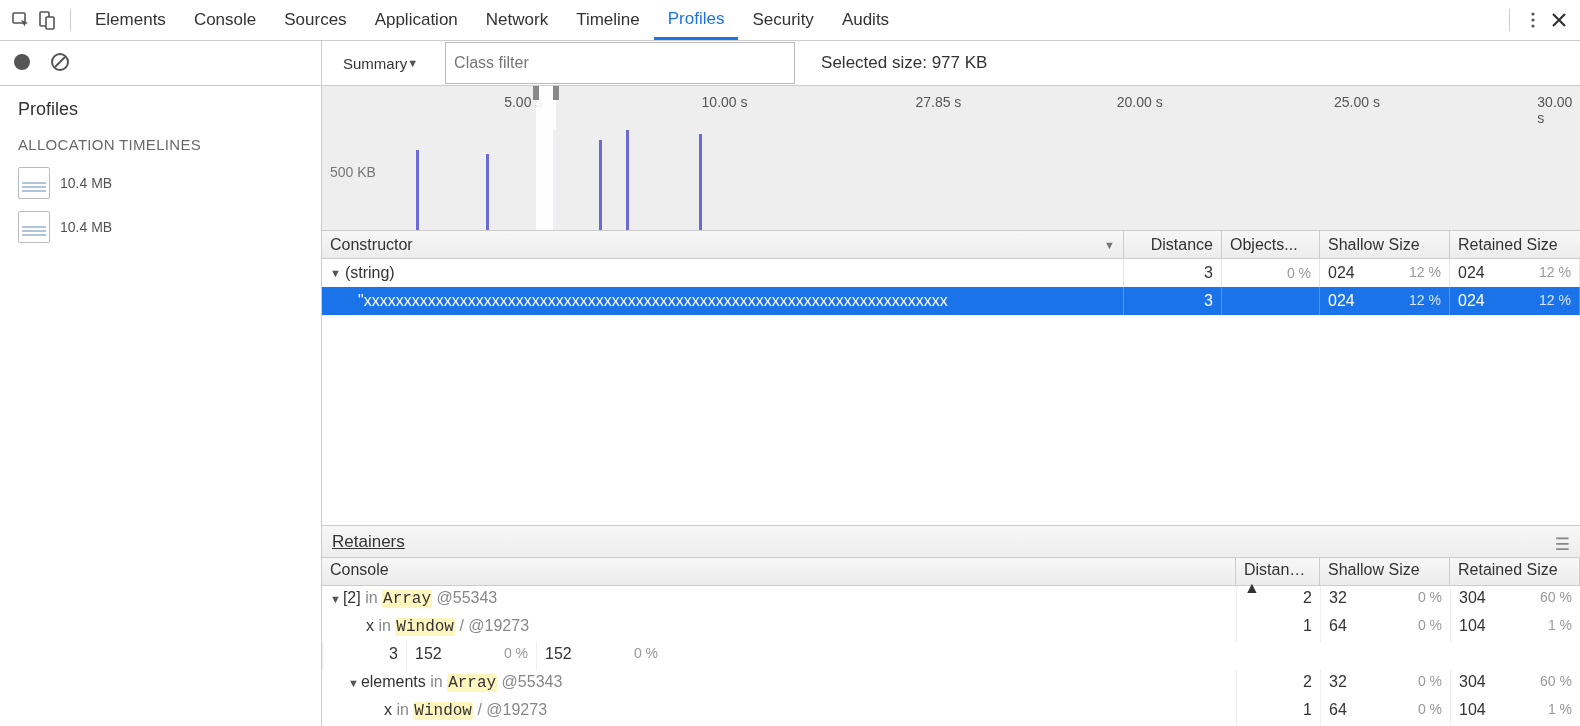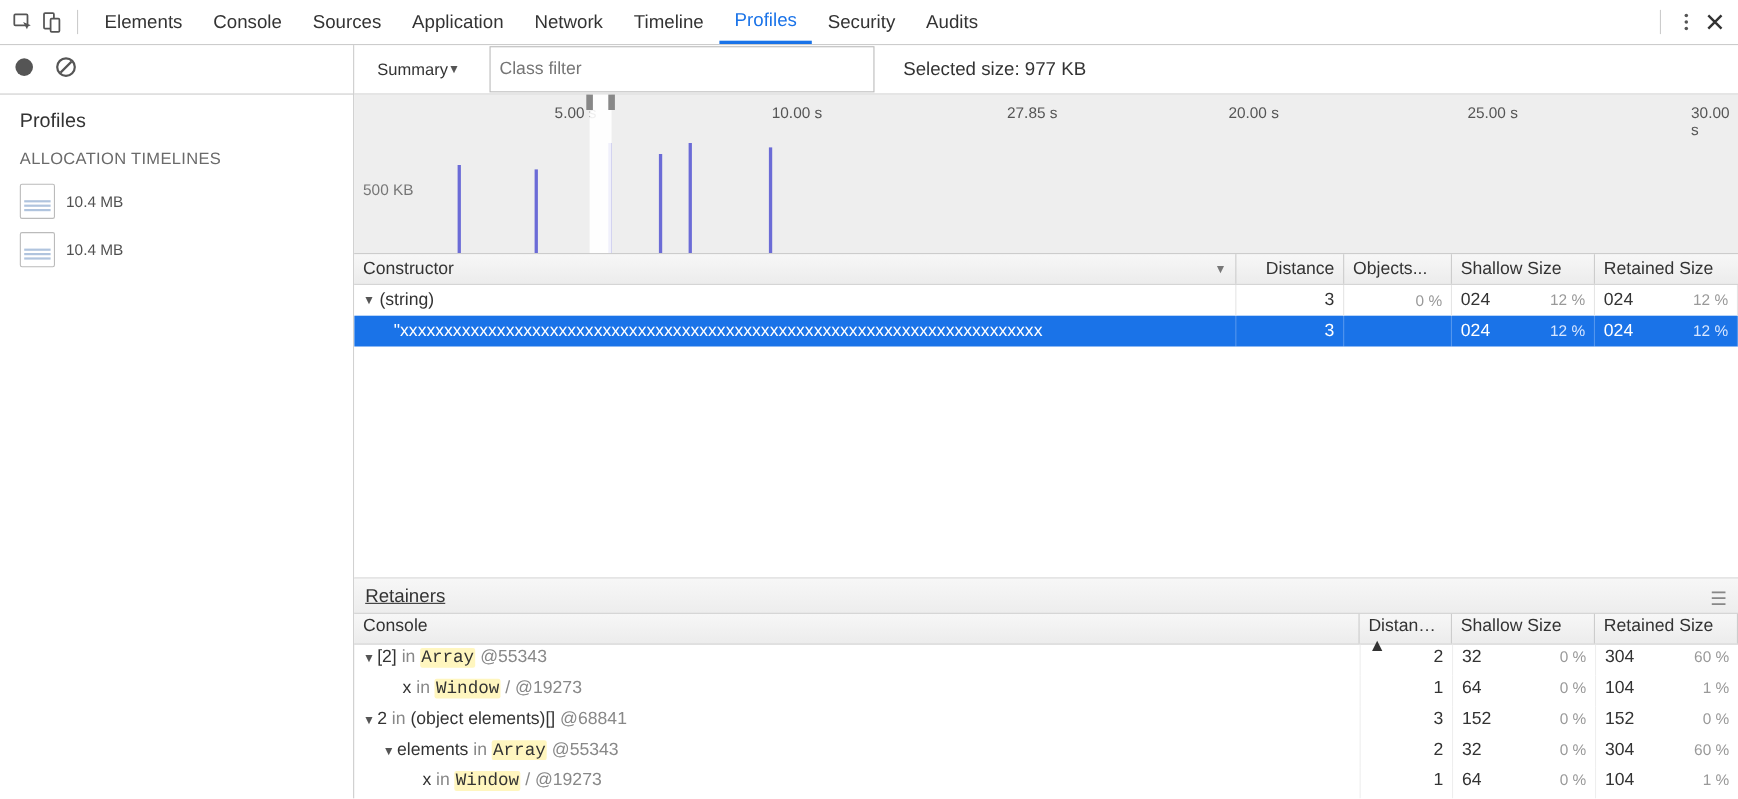--- a/index.html
+++ b/index.html
@@ -288,21 +288,20 @@
             </div>
           </div>
    <div class="c-r2">
             <div class="two">
               <span>104</span>
               <span class="pct">1 %</span>
             </div>
           </div>
         </div>
         <div class="ret-row">
-   <div class="c-obj2" style="padding-left:8px"><span class="disc">▼</span><span>2</span><span class="gray"> in </span><span>(object elements)[]</span><span class="gray"> @68841</span></div>
    <div class="c-d2">3</div>
    <div class="c-s2">
             <div class="two">
               <span>152</span>
               <span class="pct">0 %</span>
             </div>
           </div>
    <div class="c-r2">
             <div class="two">
               <span>152</span>

